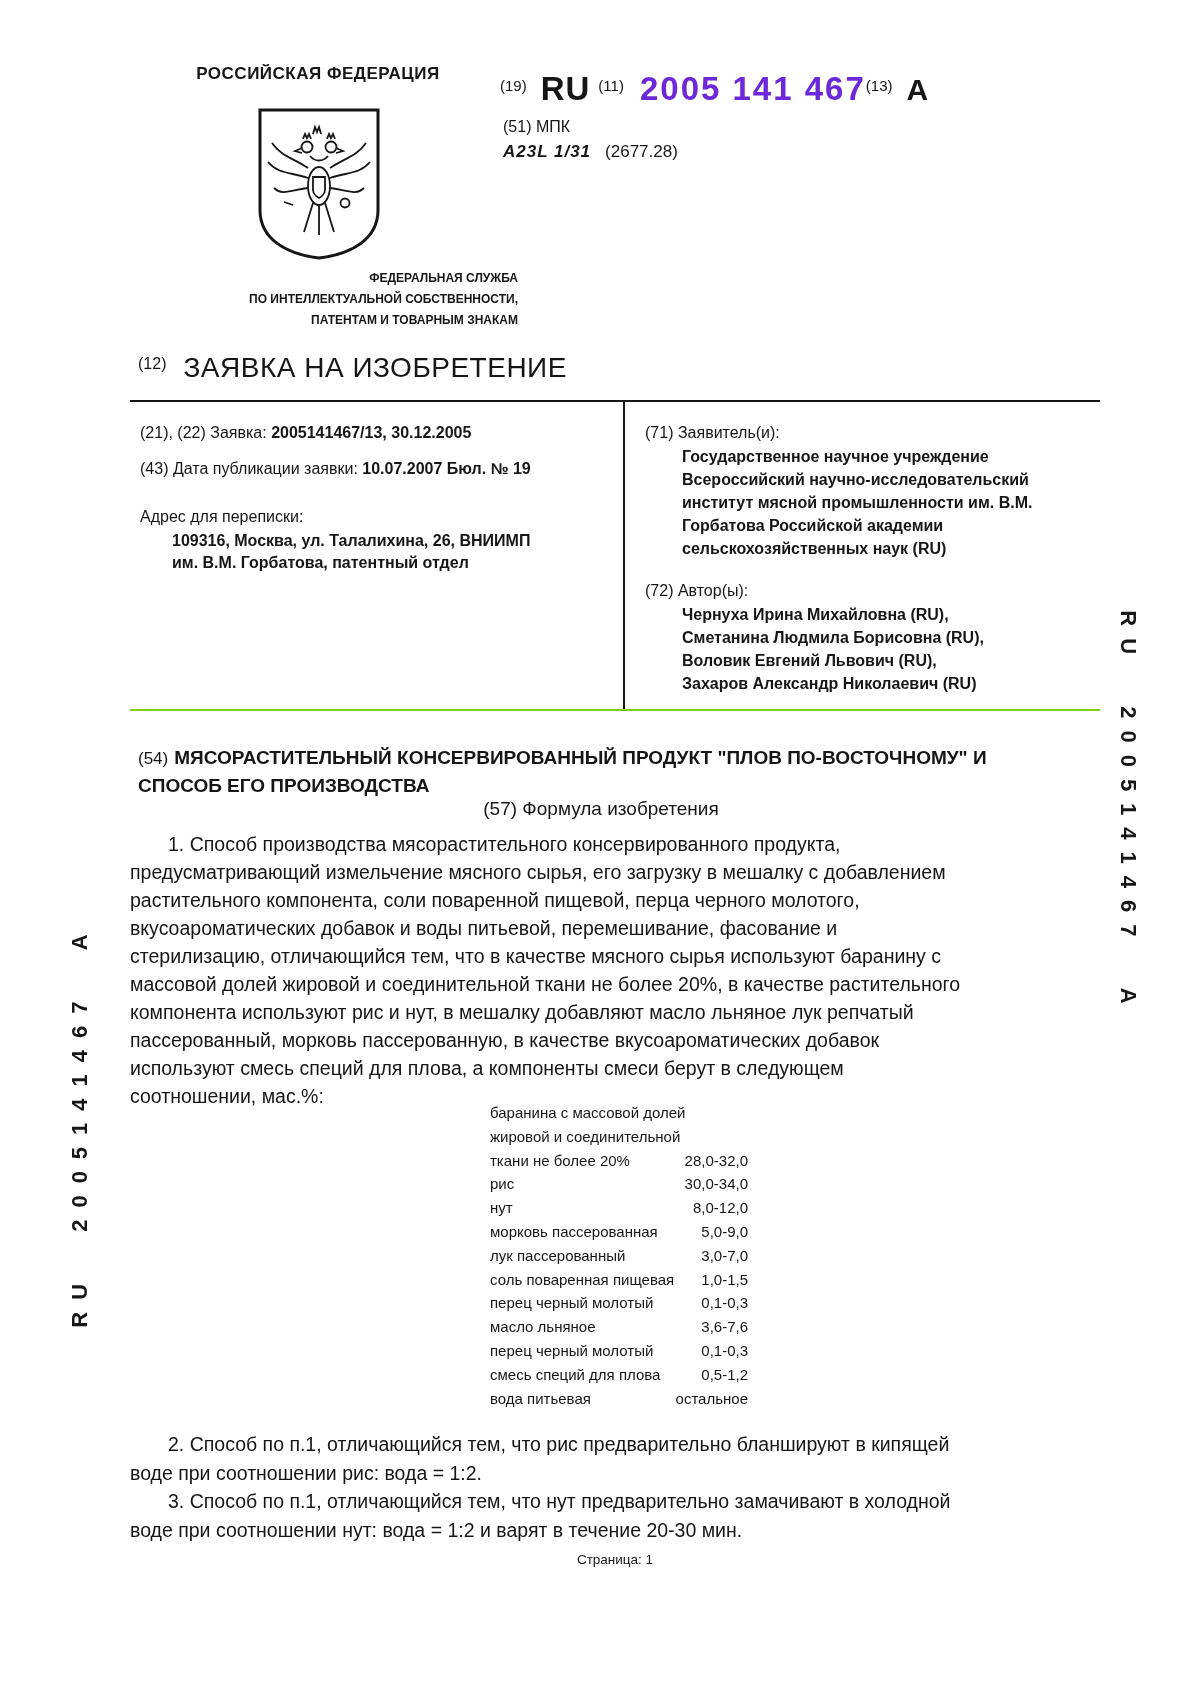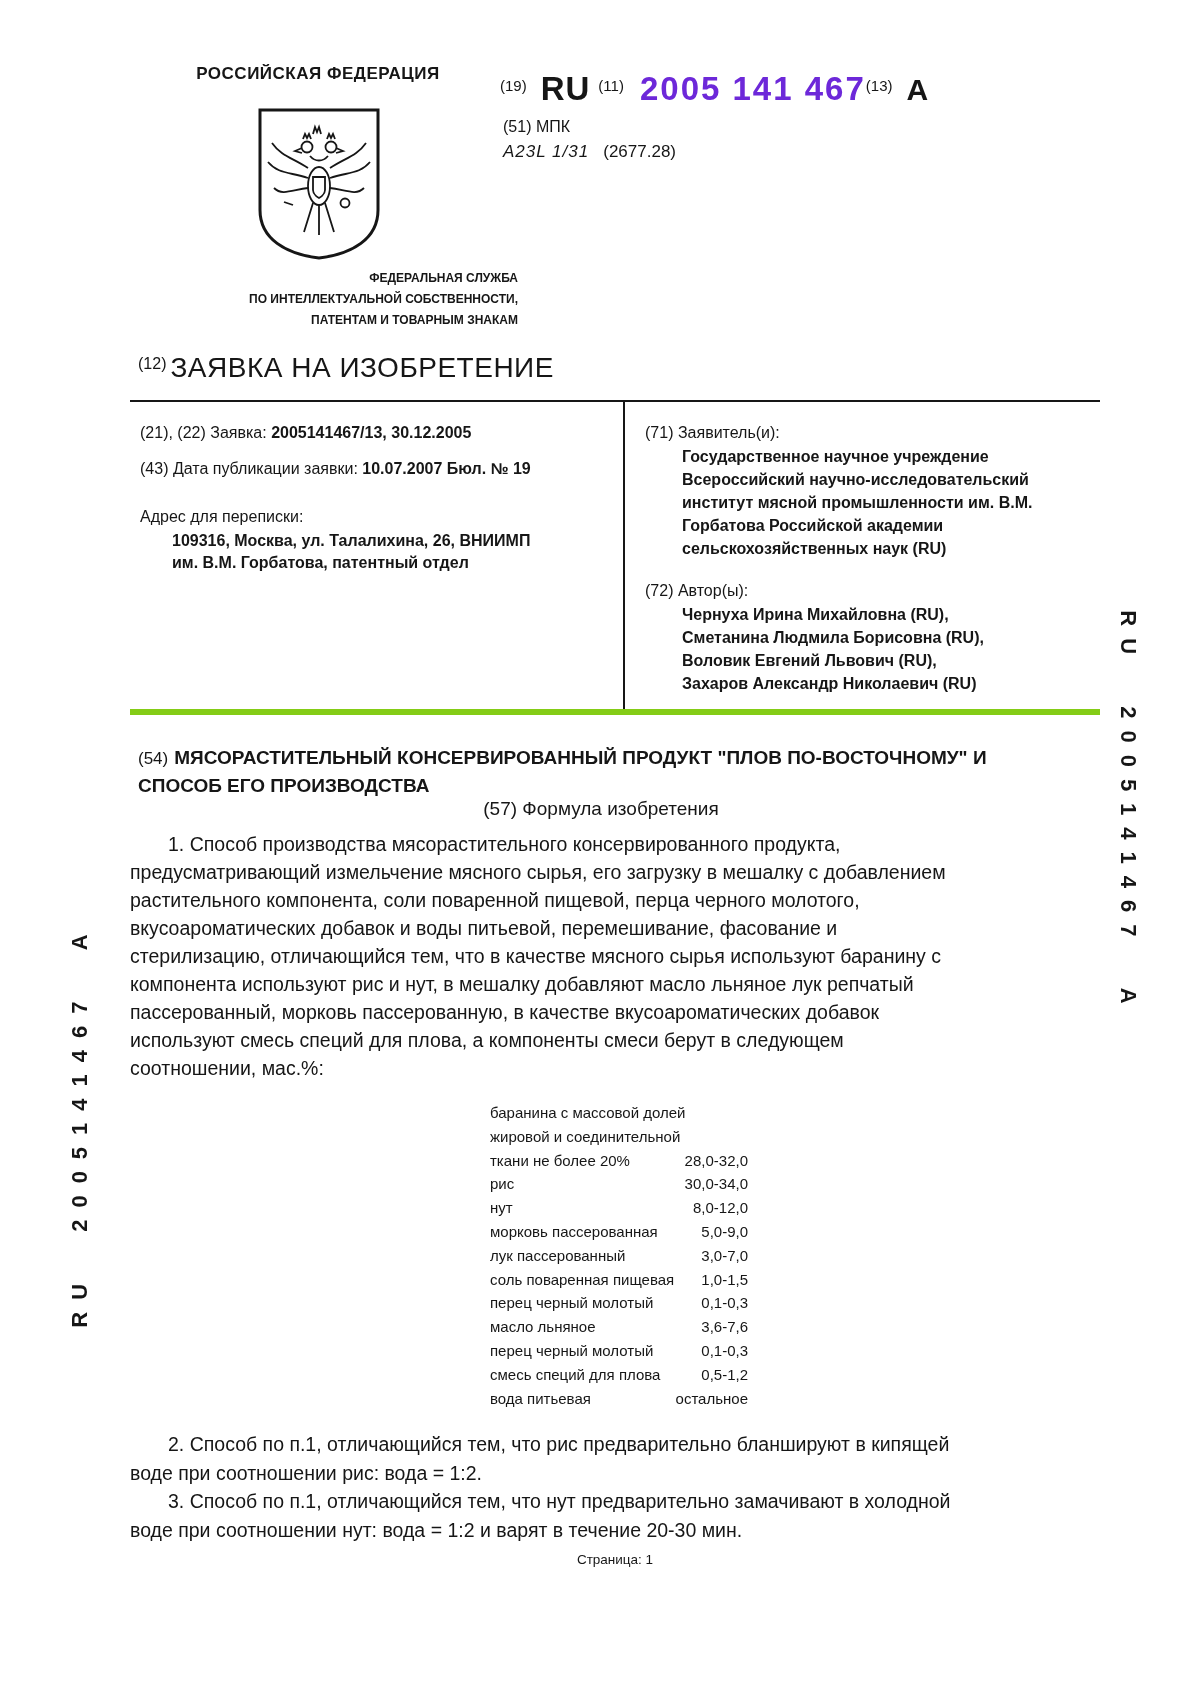--- a/index.html
+++ b/index.html
@@ -18,30 +18,30 @@
             font-size:12px; font-weight:700; line-height:21px; }
 
   
   .publine { top:70px; left:500px; white-space:nowrap; }
   .publine .code { font-size:15px; position:relative; top:-9px; }
   .publine .cc   { font-size:33px; font-weight:700; letter-spacing:1px; padding:0 8px 0 14px;}
   .publine .num  { font-size:33px; font-weight:700; letter-spacing:2px; color:#6d28d9; padding-left:16px;}
   .publine .kind { font-size:30px; font-weight:700; padding-left:14px;}
   .ipc-label { top:118px; left:503px; font-size:16px; }
   .ipc-line  { top:142px; left:503px; font-size:17px; }
-  .ipc-line .cls { font-weight:400; font-style:italic; letter-spacing:1px; margin-right:14px;margin-top:36px; }
+  .ipc-line .cls { font-weight:700; font-style:italic; letter-spacing:1px; margin-right:14px;margin-top:36px; }
 
   
   .doctype { top:352px; left:138px; white-space:nowrap; }
-  .doctype .n { font-size:16px; position:relative; top:-8px; margin-right:4px; }
+  .doctype .n { font-size:16px; position:relative; top:-8px; margin-right:17px; }
   .doctype .t { font-size:28px; letter-spacing:0.5px;text-align:center; }
 
   
   .biblio { top:400px; left:130px; width:970px; height:307px;
-            border-top:2px solid #161616; border-bottom:6px solid #84cc16; }
+            border-top:2px solid #161616; border-bottom:2px solid #84cc16; }
   .biblio .vdiv { position:absolute; left:493px; top:0; bottom:0; width:2px; background:#161616; }
   .biblio .lbl { font-size:16px; }
   .biblio .val { font-size:16px; font-weight:700; }
   .lcol-r1 { position:absolute; top:22px; left:10px; }
   .lcol-r2 { position:absolute; top:58px; left:10px; }
   .addr-lbl { position:absolute; top:106px; left:10px; font-size:16px; }
   .addr-1 { position:absolute; top:130px; left:42px; }
   .addr-2 { position:absolute; top:152px; left:42px; }
   .rcol-71 { position:absolute; top:22px; left:515px; font-size:16px; }
   .app-line { position:absolute; left:552px; font-size:16px; font-weight:700; }
@@ -166,20 +166,21 @@
   </div>
 
   <div class="abs formula-head">(57) Формула изобретения</div>
 
   <div class="abs claim claim1">
     <div class="ln indent">1. Способ производства мясорастительного консервированного продукта,</div>
     <div class="ln">предусматривающий измельчение мясного сырья, его загрузку в мешалку с добавлением</div>
     <div class="ln">растительного компонента, соли поваренной пищевой, перца черного молотого,</div>
     <div class="ln">вкусоароматических добавок и воды питьевой, перемешивание, фасование и</div>
     <div class="ln">стерилизацию, отличающийся тем, что в качестве мясного сырья используют баранину с</div>
+    <div class="ln">массовой долей жировой и соединительной ткани не более 20%, в качестве растительного</div>
     <div class="ln">компонента используют рис и нут, в мешалку добавляют масло льняное лук репчатый</div>
     <div class="ln">пассерованный, морковь пассерованную, в качестве вкусоароматических добавок</div>
     <div class="ln">используют смесь специй для плова, а компоненты смеси берут в следующем</div>
     <div class="ln">соотношении, мас.%:</div>
   </div>
 
   <div class="abs ingredients">
     <div class="ing-row">
         <span class="ing-name">баранина с массовой долей</span>
         <span class="ing-val"></span>

